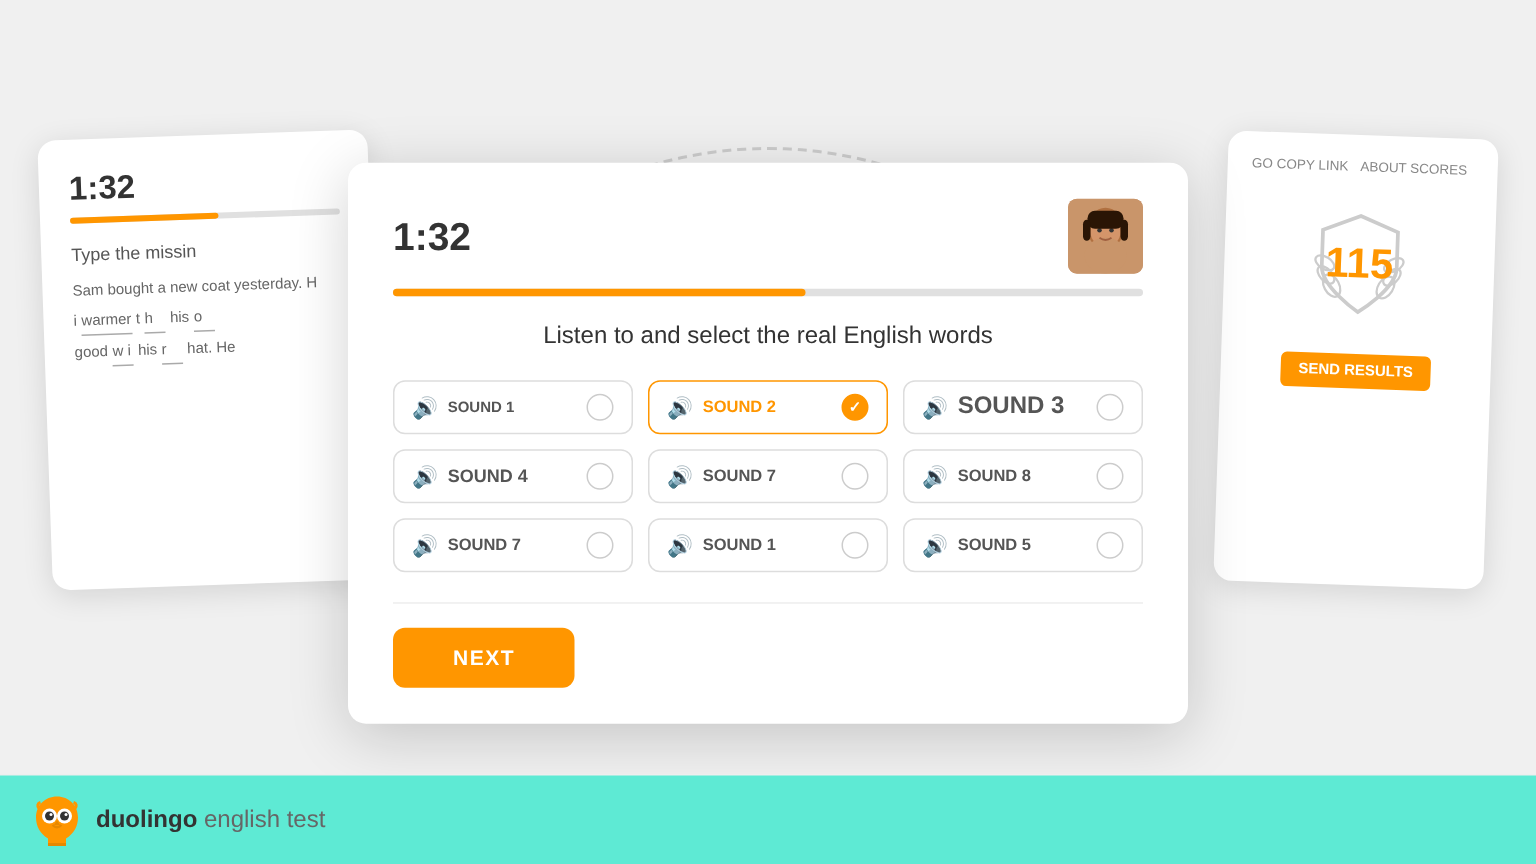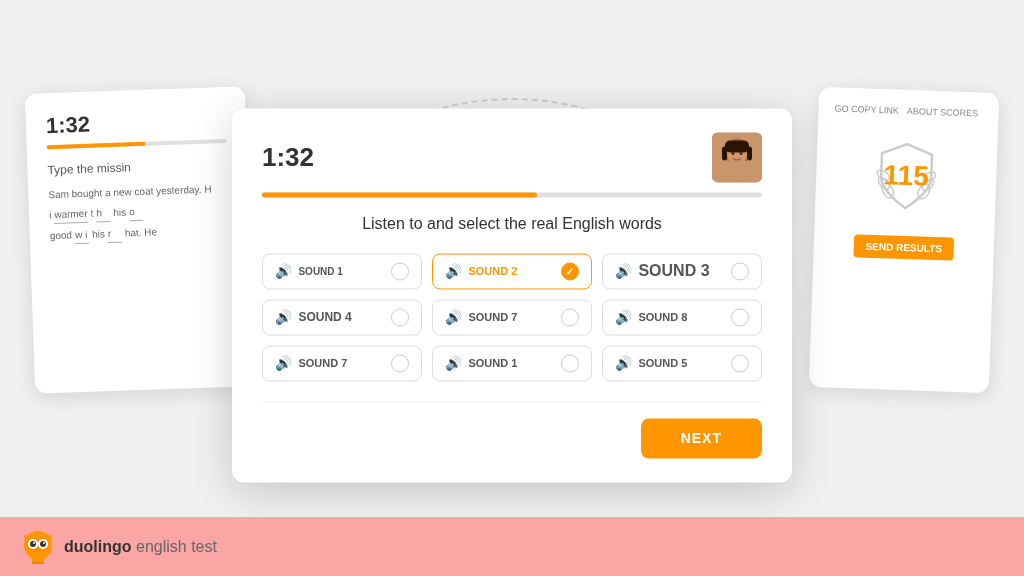--- a/index.html
+++ b/index.html
@@ -274,21 +274,21 @@
     }
 
     .divider {
       border: none;
       border-top: 1px solid #eee;
       margin-bottom: 16px;
     }
 
     .next-btn-container {
       display: flex;
-      justify-content: flex-end;
+      justify-content: flex-start;
     }
 
     .next-btn {
       background: #ff9600;
       color: #fff;
       border: none;
       border-radius: 8px;
       padding: 12px 40px;
       font-size: 14px;
       font-weight: bold;
@@ -296,21 +296,21 @@
       cursor: pointer;
     }
 
     
     .bottom-bar {
       position: absolute;
       bottom: 0;
       left: 0;
       width: 100%;
       height: 60px;
-      background: #fca5a5;
+      background: #5eead4;
       display: flex;
       align-items: center;
       padding: 0 20px;
       gap: 10px;
       z-index: 20;
       border-top: 1px solid #eee;
     }
 
     .duolingo-logo {
       display: flex;

